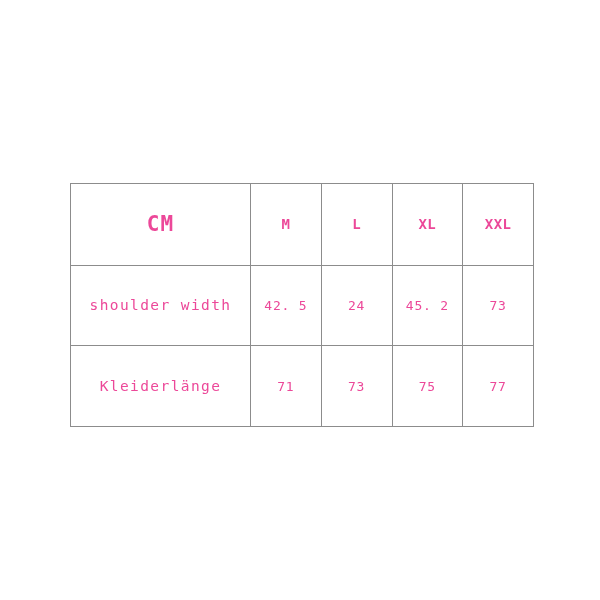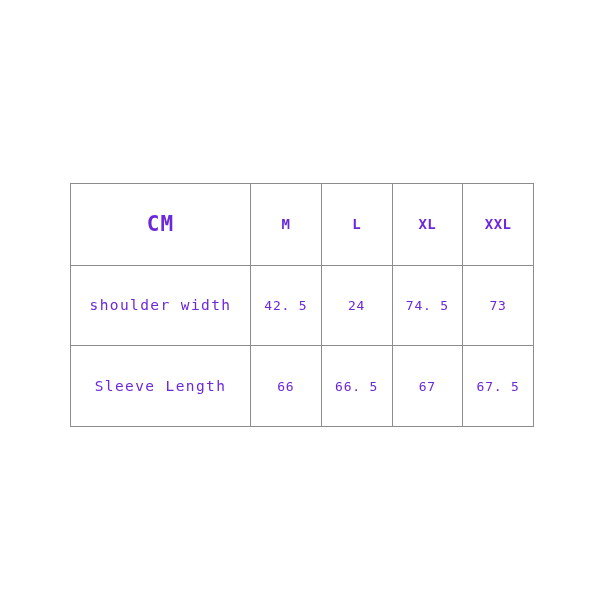--- a/index.html
+++ b/index.html
@@ -28,21 +28,21 @@
     height: 244px;
     border-collapse: collapse;
     table-layout: fixed;
     background: #ffffff;
   }
 
   table.size-chart td {
     border: 1px solid #8c8c8c;
     text-align: center;
     vertical-align: middle;
-    color: #6d28d9;
+    color: #ec4899;
     padding: 0;
     font-family: "DejaVu Sans Mono", monospace;
   }
 
   
   col.c-label { width: 180px; }
   col.c-size  { width: 70.75px; }
 
   
   tr.header-row td { height: 49px; }
@@ -92,28 +92,28 @@
         <td class="size-head">M</td>
         <td class="size-head">L</td>
         <td class="size-head">XL</td>
         <td class="size-head">XXL</td>
       </tr>
 
       <tr class="data-row">
         <td class="row-label">shoulder width</td>
         <td class="data-cell">42. 5</td>
         <td class="data-cell">24</td>
-        <td class="data-cell">74. 5</td>
+        <td class="data-cell">45. 2</td>
         <td class="data-cell">73</td>
       </tr>
 
 
+
       <tr class="data-row">
-        <td class="row-label">Sleeve Length</td>
-        <td class="data-cell">66</td>
-        <td class="data-cell">66. 5</td>
-        <td class="data-cell">67</td>
-        <td class="data-cell">67. 5</td>
+        <td class="row-label">Kleiderlänge</td>
+        <td class="data-cell">71</td>
+        <td class="data-cell">73</td>
+        <td class="data-cell">75</td>
+        <td class="data-cell">77</td>
       </tr>
-
     </tbody>
   </table>
 </div>
 
 </body></html>

